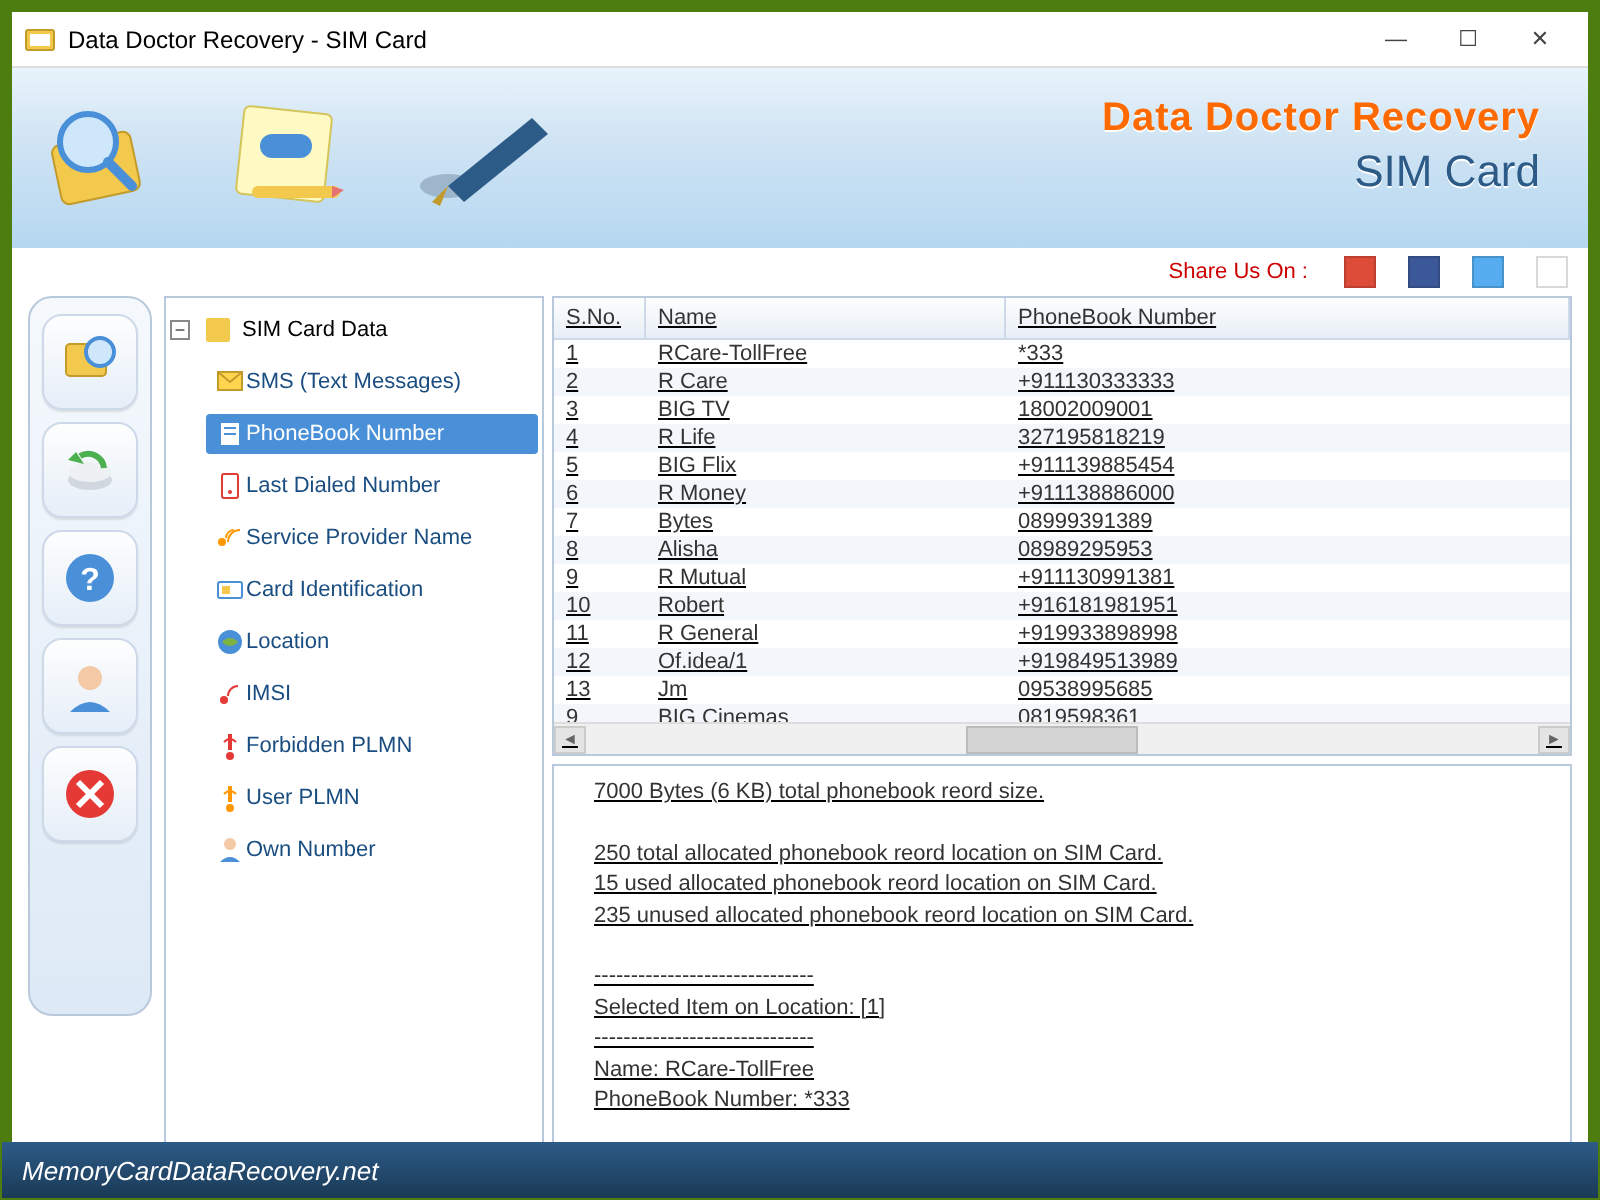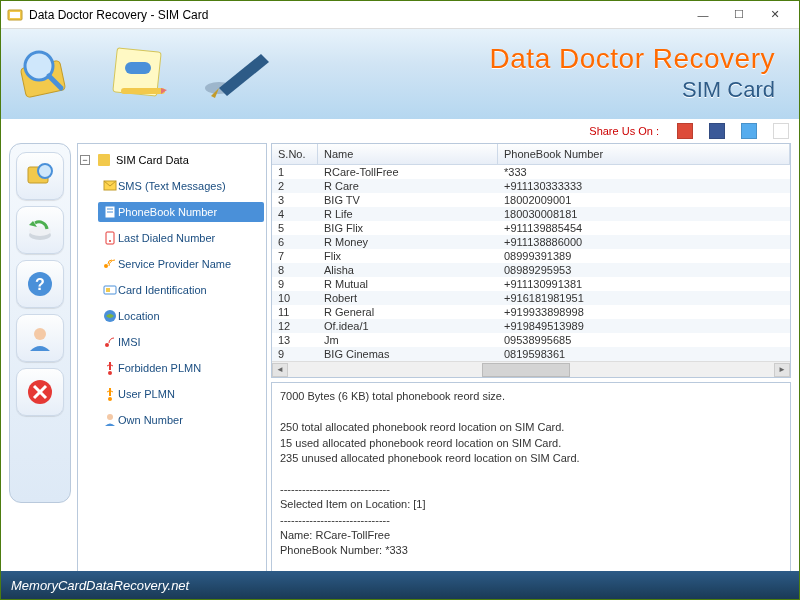--- a/index.html
+++ b/index.html
@@ -1,55 +1,55 @@
 <!DOCTYPE html>
 <html><head>
 <meta charset="utf-8">
 <style>
 * { box-sizing: border-box; margin: 0; padding: 0; }
 body { font-family: "Segoe UI", Tahoma, sans-serif; font-size: 11px; background: #fff; width: 800px; height: 600px; overflow: hidden; position: relative; }
-.window { border: 1px solid #4d7c0f; width: 800px; height: 600px; display: flex; flex-direction: column; }
+.window { border: 6px solid #4d7c0f; width: 800px; height: 600px; display: flex; flex-direction: column; }
 .titlebar { height: 28px; background: #fff; border-bottom: 1px solid #ddd; display: flex; align-items: center; padding: 0 6px; }
 .titlebar .app-icon { width: 16px; height: 16px; margin-right: 6px; }
 .titlebar .title { flex: 1; color: #000; font-size: 12px; }
 .titlebar .winbtn { width: 36px; height: 22px; display: flex; align-items: center; justify-content: center; color: #444; font-size: 11px; }
 .banner { height: 90px; background: linear-gradient(to bottom, #e8f3fb 0%, #d0e4f4 40%, #b5d7f0 100%); position: relative; display: flex; align-items: center; padding: 0 12px; overflow: hidden; }
 .banner-icons { display: flex; gap: 24px; align-items: center; }
 .banner-right { position: absolute; right: 24px; top: 14px; text-align: right; }
-.banner-title { font-size: 28px; font-weight: 400; color: #ff6a00; text-shadow: 0 1px 0 #fff; letter-spacing: 0.5px; }
+.banner-title { font-size: 20px; font-weight: 700; color: #ff6a00; text-shadow: 0 1px 0 #fff; letter-spacing: 0.5px; }
 .banner-sub { font-size: 22px; color: #2d5b87; font-weight: 400; margin-top: 2px; text-shadow: 0 1px 0 #fff; }
 .share-row { display: flex; justify-content: flex-end; align-items: center; padding: 4px 10px 2px; gap: 16px; }
 .share-row .share-lbl { color: #c00; font-size: 11px; margin-right: 2px; }
 .share-ic { width: 16px; height: 16px; border: 1px solid rgba(0,0,0,0.15); }
 .content { flex: 1; display: flex; padding: 2px 8px 8px 8px; gap: 6px; overflow: hidden; }
 .toolbar { width: 62px; background: linear-gradient(to bottom, #f5f9fd, #dde9f6); border: 1px solid #b9c9dc; border-radius: 12px; padding: 8px 4px; display: flex; flex-direction: column; gap: 6px; align-items: center; height: 360px; }
 .tbtn { width: 48px; height: 48px; border: 1px solid #cdd9e8; border-radius: 10px; background: linear-gradient(to bottom, #fdfefe, #e6eef8); display: flex; align-items: center; justify-content: center; box-shadow: 0 1px 1px rgba(0,0,0,0.1); }
 .main { flex: 1; display: flex; gap: 4px; overflow: hidden; }
 .tree-panel { width: 190px; border: 1px solid #b9c9dc; background: #fff; padding: 6px 2px; overflow: auto; height: 430px; }
 .tree-root { display: flex; align-items: center; gap: 4px; padding: 2px 0; }
 .tree-children { margin-left: 18px; display: flex; flex-direction: column; gap: 6px; margin-top: 6px; }
 .tree-item { display: flex; align-items: center; gap: 0; padding: 2px 4px; color: #1a4d80; cursor: default; }
 .tree-item.selected { background: #4a90d9; color: #fff; border-radius: 2px; }
 .tree-icon { width: 16px; height: 16px; display: inline-flex; align-items: center; justify-content: center; flex-shrink: 0; }
-.right-panels { flex: 1; display: flex; flex-direction: column; gap: 4px; overflow: hidden; }
+.right-panels { flex: 1; display: flex; flex-direction: column; gap: 4px; overflow: hidden; text-decoration: underline; }
 .table-panel { flex: 1.2; border: 1px solid #b9c9dc; background: #fff; display: flex; flex-direction: column; overflow: hidden; }
 .table-hdr { display: flex; background: linear-gradient(to bottom, #fdfefe, #e8eef7); border-bottom: 1px solid #cdd9e8; }
 .th { padding: 4px 6px; border-right: 1px solid #cdd9e8; color: #333; font-size: 11px; }
 .table-body { overflow: auto; flex: 1; }
 .tr { display: flex; }
 .tr:nth-child(even) { background: #f3f7fb; }
 .td { padding: 1px 6px; font-size: 11px; color: #333; }
 .col-sno { width: 46px; }
 .col-name { width: 180px; }
 .col-phone { flex: 1; }
 .hscroll { height: 16px; background: #f0f0f0; border-top: 1px solid #ddd; display: flex; align-items: center; }
 .hscroll .scrollbtn { width: 16px; height: 14px; background: #e4e4e4; border: 1px solid #ccc; display: flex; align-items: center; justify-content: center; font-size: 8px; color: #666; }
 .hscroll .track { flex: 1; height: 14px; background: #f0f0f0; position: relative; }
 .hscroll .thumb { position: absolute; left: 40%; width: 18%; height: 100%; background: #d4d4d4; border: 1px solid #bbb; }
-.detail-panel { flex: 1; border: 1px solid #b9c9dc; background: #fff; padding: 6px 8px; font-size: 11px; color: #333; overflow: auto; white-space: pre-line; line-height: 1.4; }
+.detail-panel { flex: 1; border: 1px solid #b9c9dc; background: #fff; padding: 6px 20px; font-size: 11px; color: #333; overflow: auto; white-space: pre-line; line-height: 1.4; }
 .footer { position: absolute; left: 1px; bottom: 1px; right: 1px; height: 28px; background: linear-gradient(to bottom, #2d5b87, #1a3a56); color: #fff; display: flex; align-items: center; padding: 0 10px; font-size: 13px; font-style: italic; margin-top: 32px; }
 .exp { width: 10px; height: 10px; border: 1px solid #888; display: inline-flex; align-items: center; justify-content: center; font-size: 9px; line-height: 1; color: #333; margin-right: 2px; }
 </style>
 </head>
 <body>
 
 <div class="window">
   <div class="titlebar">
     <svg class="app-icon" viewBox="0 0 16 16">
         <rect x="1" y="3" width="14" height="10" rx="1" fill="#f2c94c" stroke="#c29b2a"></rect>
@@ -257,35 +257,35 @@
                 <div class="td col-phone">+911130333333</div>
               </div>
               <div class="tr">
                 <div class="td col-sno">3</div>
                 <div class="td col-name">BIG TV</div>
                 <div class="td col-phone">18002009001</div>
               </div>
               <div class="tr">
                 <div class="td col-sno">4</div>
                 <div class="td col-name">R Life</div>
-                <div class="td col-phone">180030008181</div>
+                <div class="td col-phone">327195818219</div>
               </div>
               <div class="tr">
                 <div class="td col-sno">5</div>
                 <div class="td col-name">BIG Flix</div>
                 <div class="td col-phone">+911139885454</div>
               </div>
               <div class="tr">
                 <div class="td col-sno">6</div>
                 <div class="td col-name">R Money</div>
                 <div class="td col-phone">+911138886000</div>
               </div>
               <div class="tr">
                 <div class="td col-sno">7</div>
-                <div class="td col-name">Flix</div>
+                <div class="td col-name">Bytes</div>
                 <div class="td col-phone">08999391389</div>
               </div>
               <div class="tr">
                 <div class="td col-sno">8</div>
                 <div class="td col-name">Alisha</div>
                 <div class="td col-phone">08989295953</div>
               </div>
               <div class="tr">
                 <div class="td col-sno">9</div>
                 <div class="td col-name">R Mutual</div>

